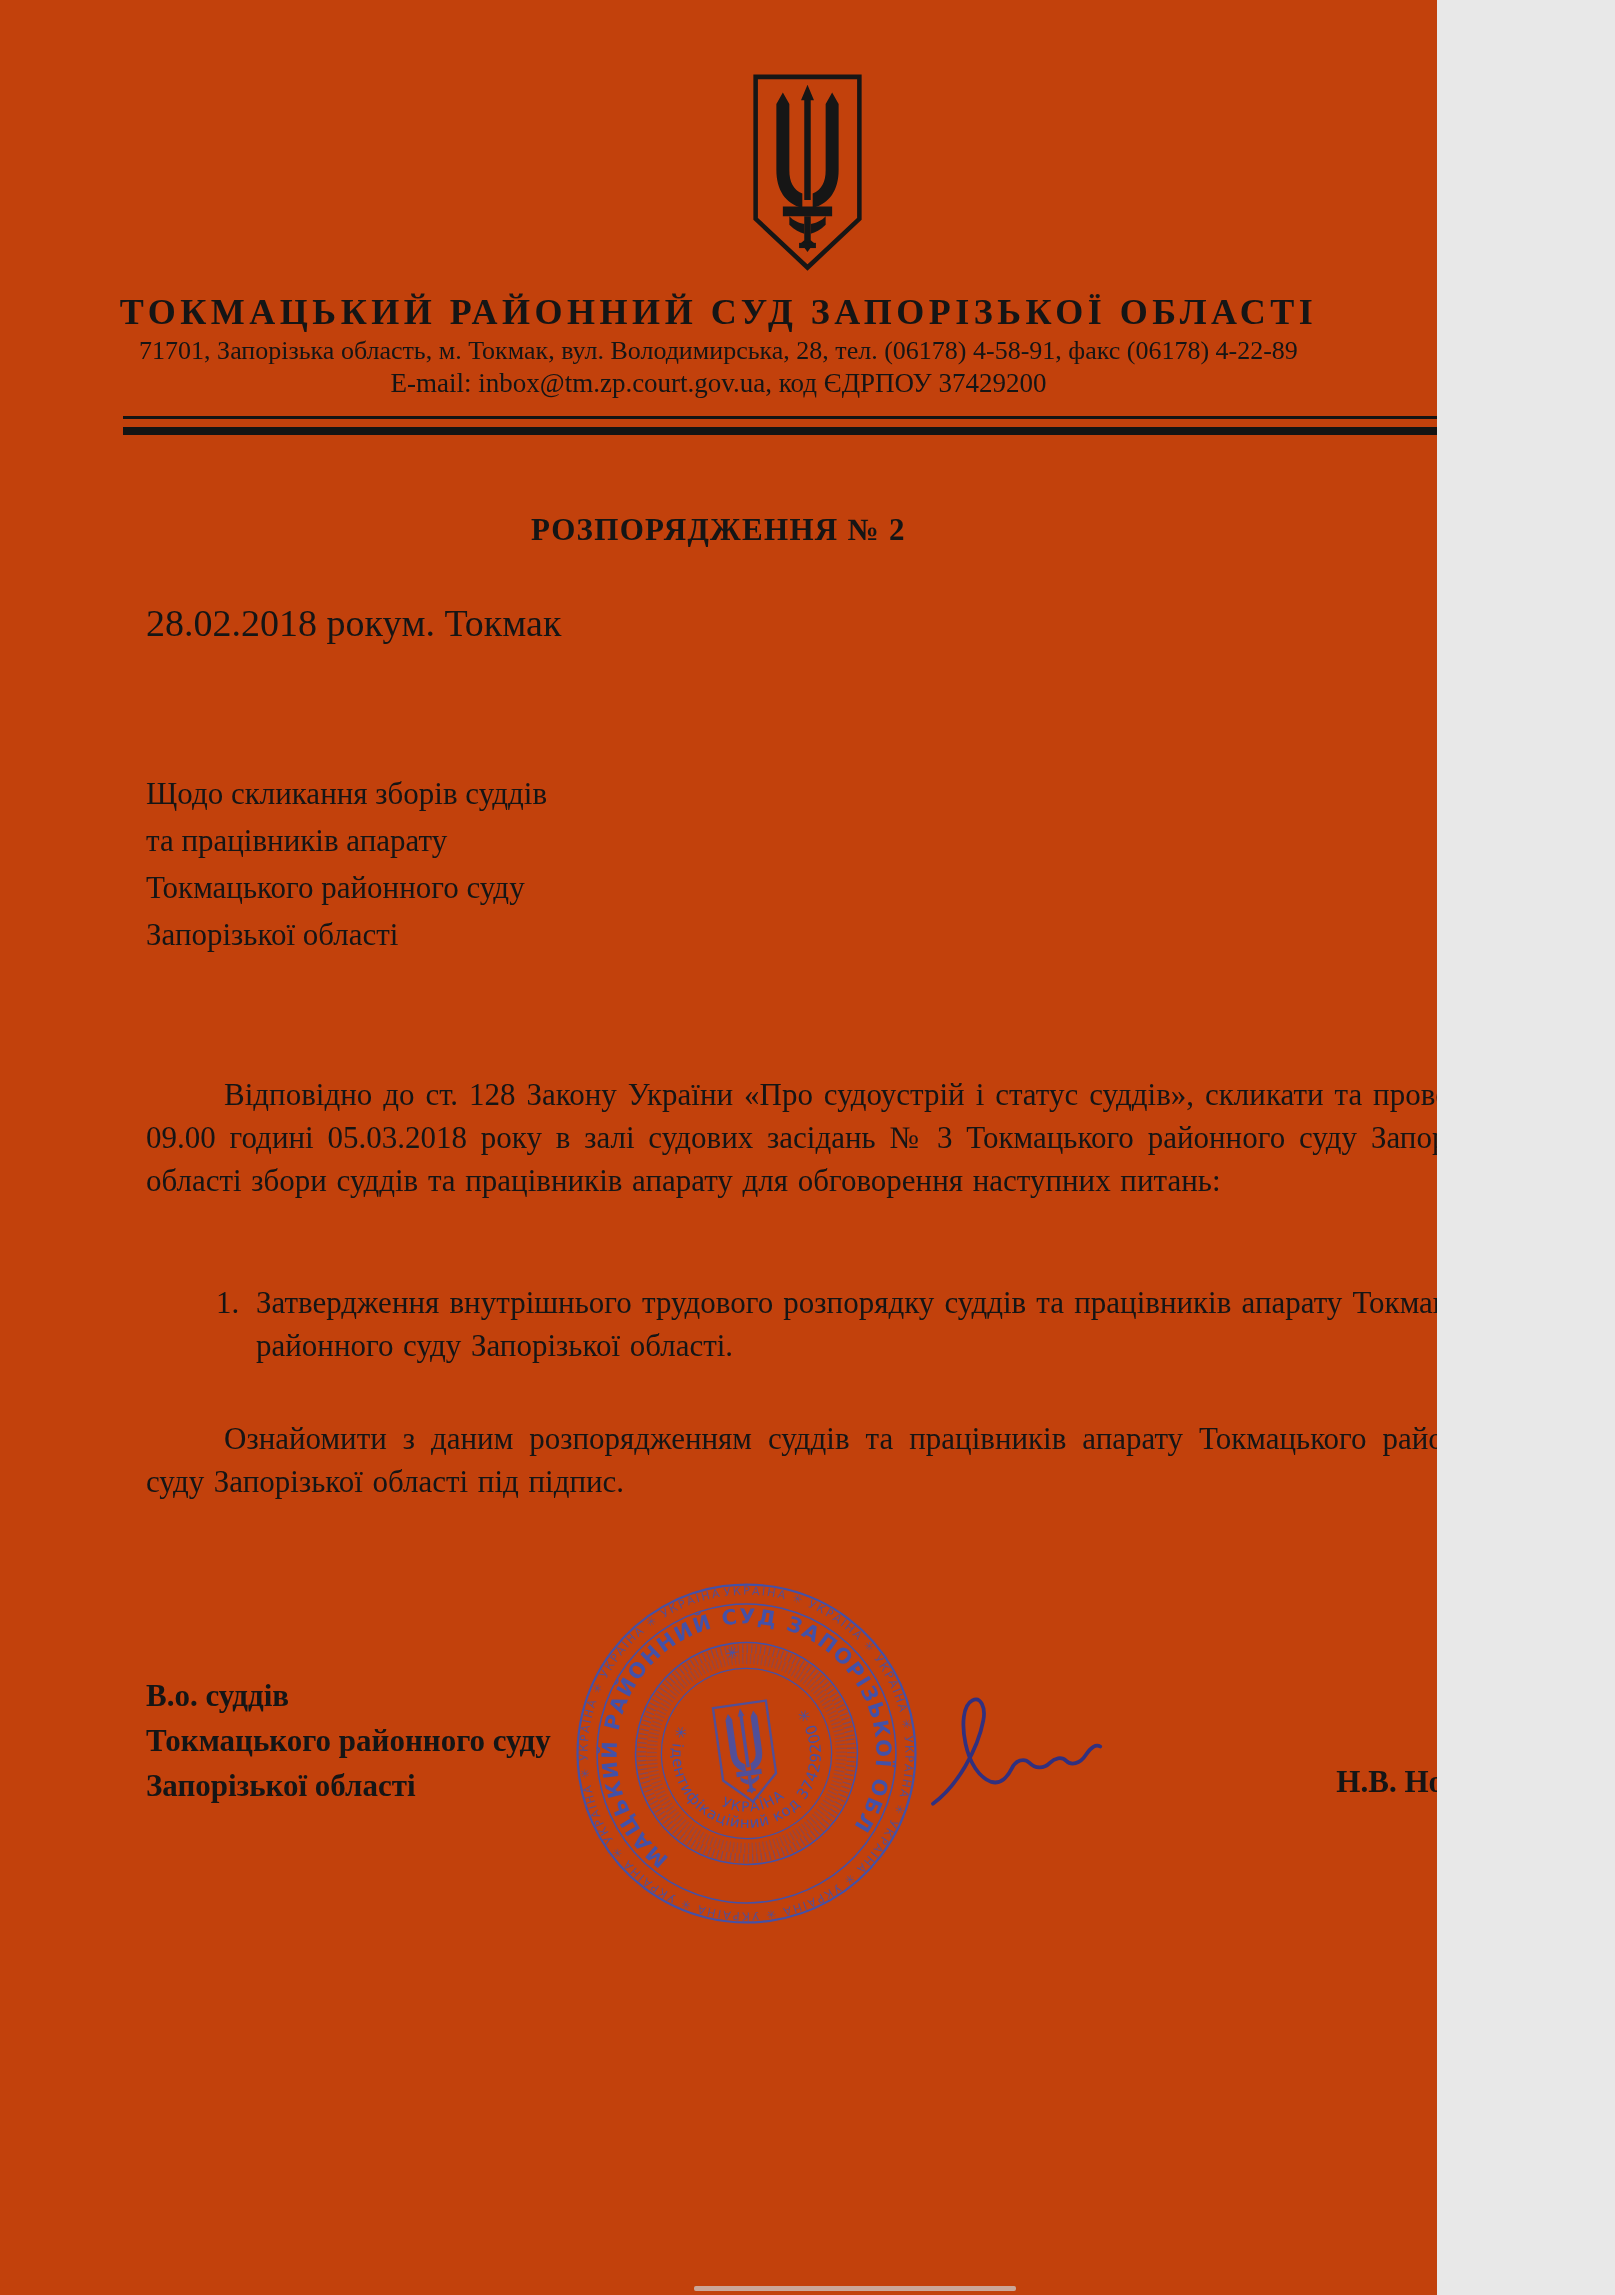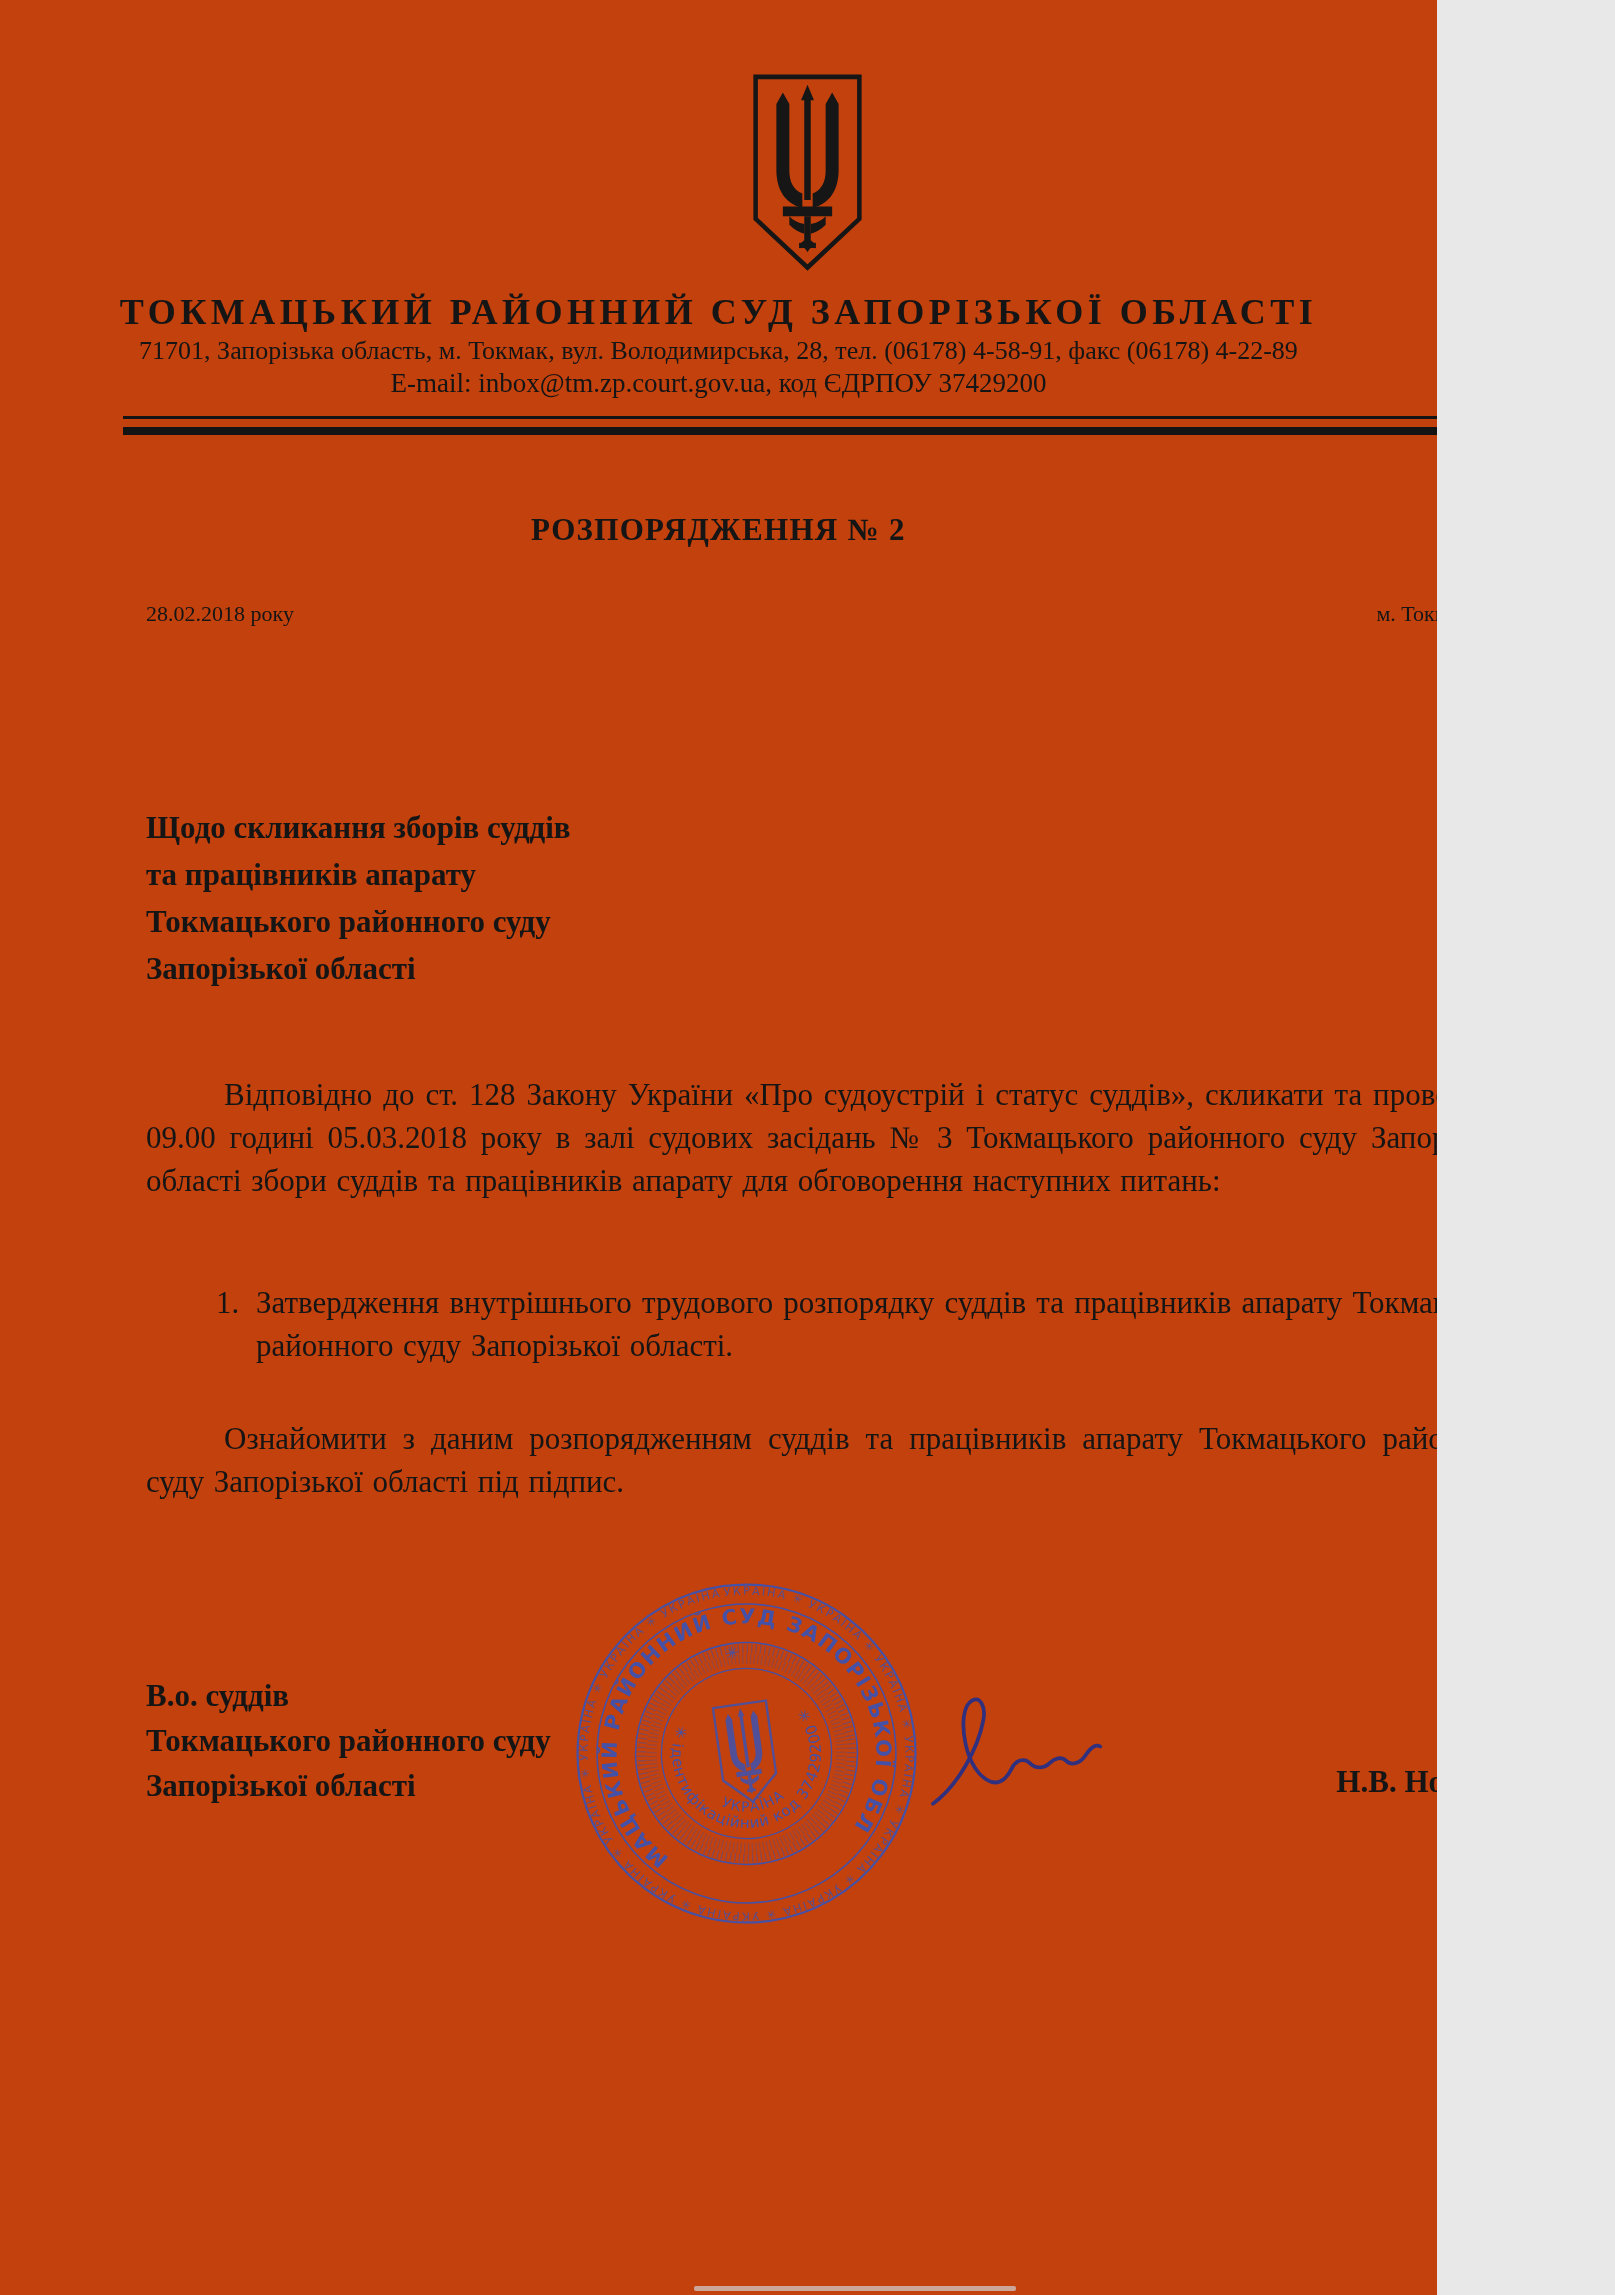--- a/index.html
+++ b/index.html
@@ -16,23 +16,23 @@
   .court-name{top:291px;font-size:36px;font-weight:bold;letter-spacing:4.5px;white-space:nowrap;}
   .address-line{top:336px;font-size:26px;white-space:nowrap;}
   .email-line{top:368px;font-size:27px;white-space:nowrap;}
   .rule{
     position:absolute;left:123px;top:416px;width:1391px;height:7.8px;
     border-top:3.2px solid #141414;border-bottom:8.4px solid #141414;
   }
   .doc-title{top:512px;font-size:31px;font-weight:bold;letter-spacing:1.3px;}
   .date-row{
     position:absolute;left:146px;top:601px;width:1323px;
-    display:flex;justify-content:space-between;font-size:22px;
+    display:flex;justify-content:flex-start;font-size:38px;
   }
-  .subject{position:absolute;left:146px;top:770px;font-size:31px;font-weight:bold;line-height:47px;margin-top:34px;}
+  .subject{position:absolute;left:146px;top:770px;font-size:31px;font-weight:normal;line-height:47px;}
   .para{
     position:absolute;left:146px;width:1374px;
     font-size:31px;line-height:43px;text-align:justify;word-spacing:1.9px;
   }
   .para1{top:1073px;text-indent:78px;}
   .para2{top:1417px;text-indent:78px;}
   .list-item{
     position:absolute;left:216px;top:1281px;width:1304px;
     display:flex;align-items:flex-start;font-size:31px;line-height:43px;
   }

